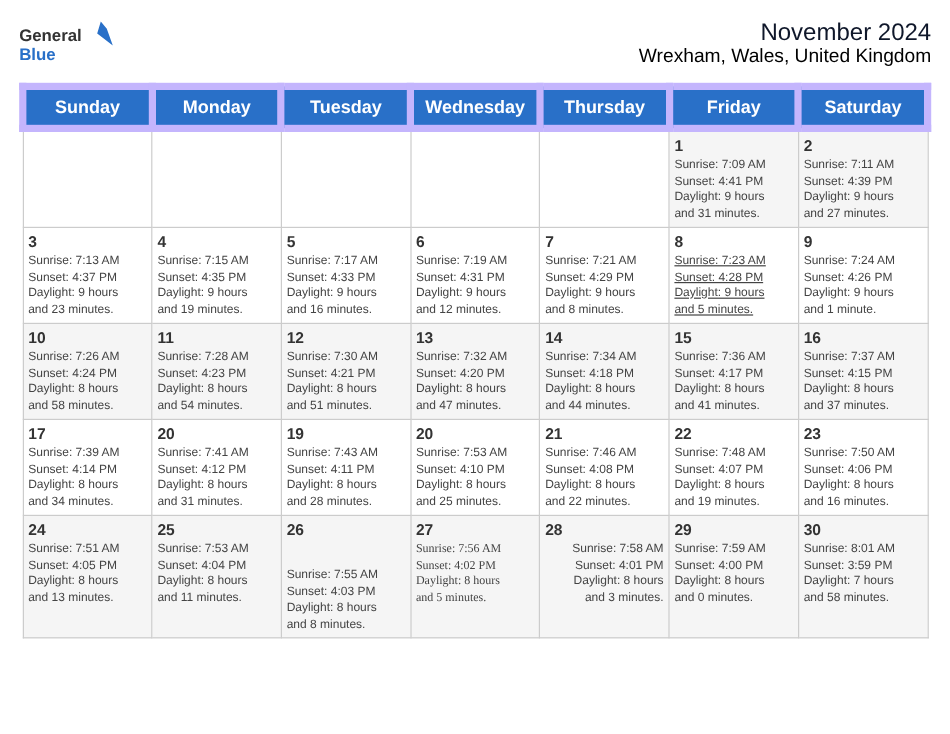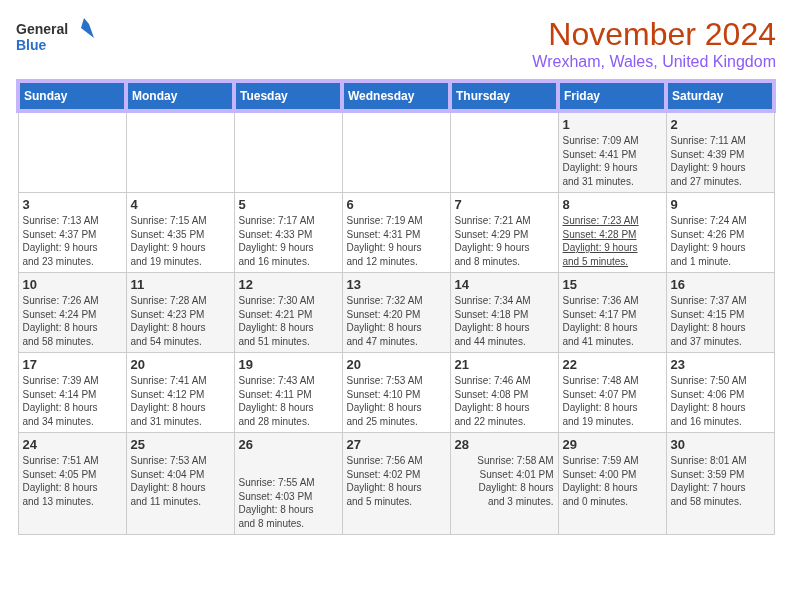--- a/index.html
+++ b/index.html
@@ -19,41 +19,41 @@
     .logo {
       display: flex;
       align-items: center;
       gap: 4px;
       justify-content: flex-end;
     }
     .title-section {
       text-align: right;
     }
     .calendar-title {
-      font-size: 32px;
+      font-size: 20px;
       font-weight: normal;
-      color: #c2410c;
+      color: #0f172a;
     }
     .calendar-subtitle {
       font-size: 16px;
-      color: #8b5cf6;
+      color: #000000;
     }
     table {
       width: 100%;
       border-collapse: collapse;
       table-layout: fixed;
     }
     thead tr th {
       background-color: #2970c8;
       color: #fff;
-      font-size: 12px;
+      font-size: 15px;
       font-weight: bold;
       padding: 6px 4px;
-      text-align: left;
-      border: 4px solid #c4b5fd;
+      text-align: center;
+      border: 6px solid #c4b5fd;
     }
     tbody tr td {
       border: 1px solid #ccc;
       vertical-align: top;
       padding: 4px;
       font-size: 10px;
       color: #333;
       height: 80px;
       background: #fff;
     }
@@ -296,21 +296,21 @@
         </td>
         <td>
           <span class="day-number">26</span>
           <div class="day-info" style="white-space: pre-line; margin-top: 24px;">Sunrise: 7:55 AM
 Sunset: 4:03 PM
 Daylight: 8 hours
 and 8 minutes.</div>
         </td>
         <td>
           <span class="day-number">27</span>
-          <div class="day-info" style="white-space: pre-line;">Sunrise: 7:56 AM
+          <div class="day-info" style="white-space: pre-line; font-family: Liberation Serif, serif;">Sunrise: 7:56 AM
 Sunset: 4:02 PM
 Daylight: 8 hours
 and 5 minutes.</div>
         </td>
         <td>
           <span class="day-number">28</span>
           <div class="day-info" style="white-space: pre-line; text-align: right;">Sunrise: 7:58 AM
 Sunset: 4:01 PM
 Daylight: 8 hours
 and 3 minutes.</div>

